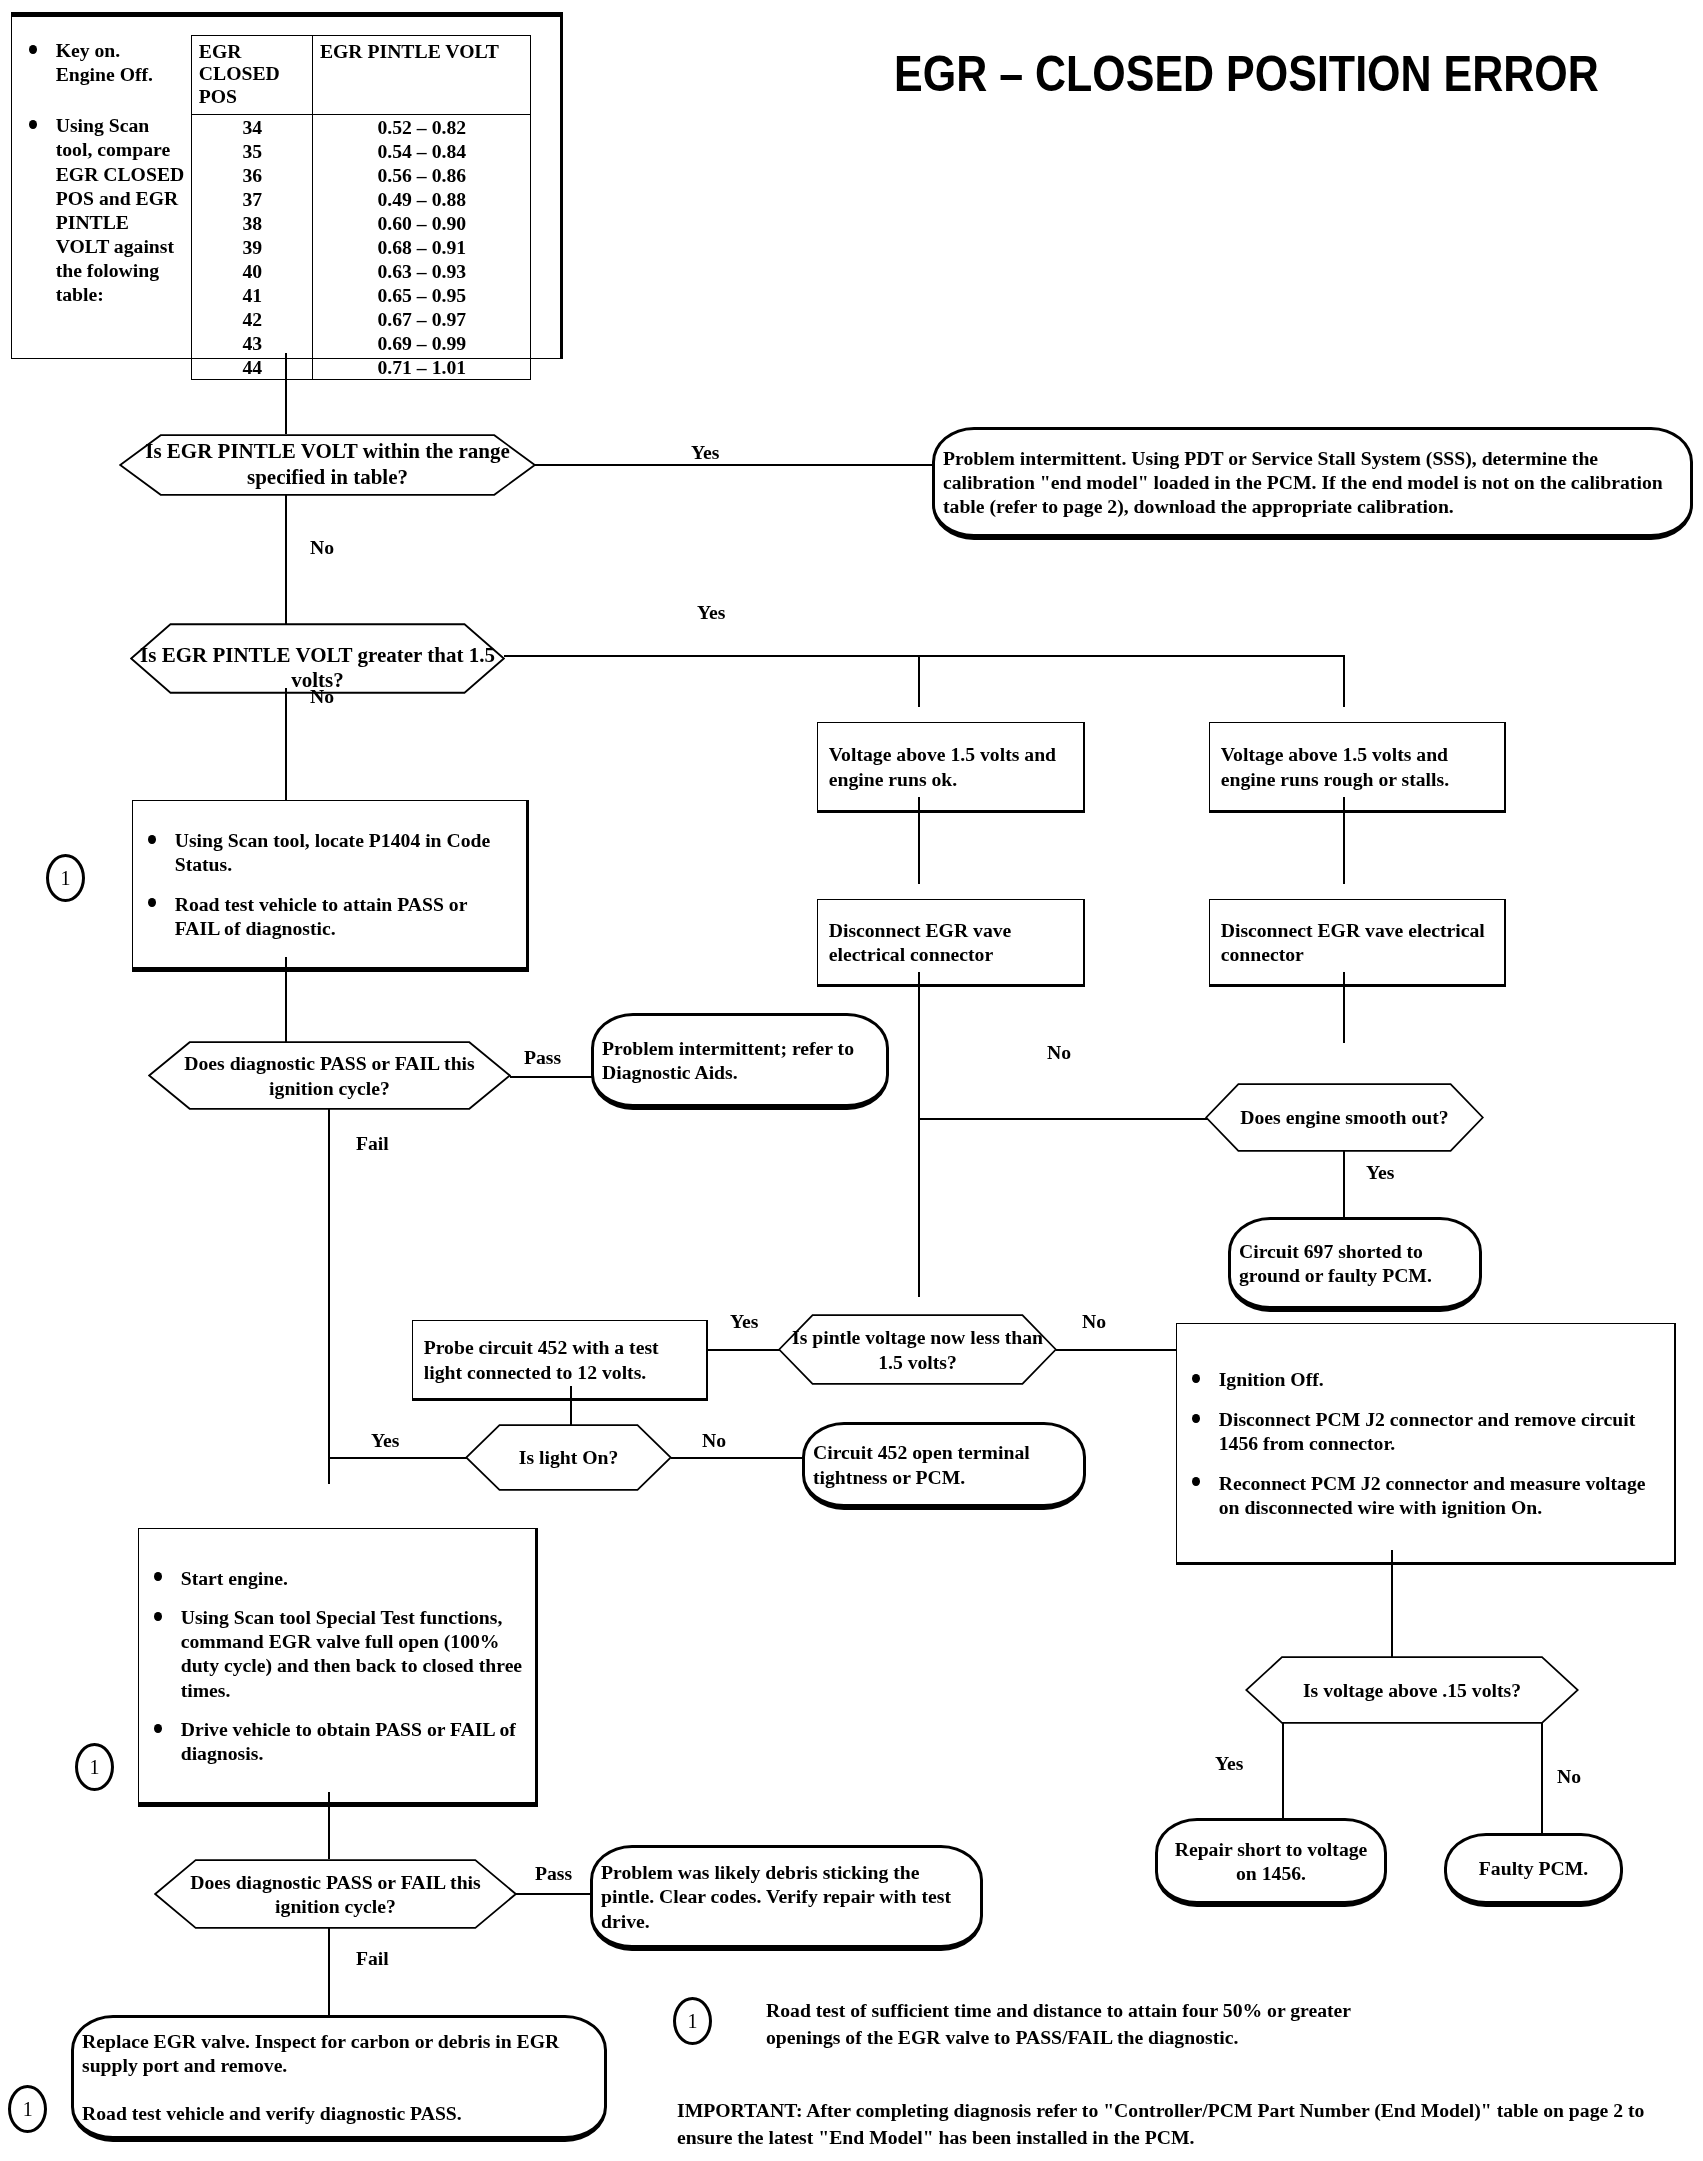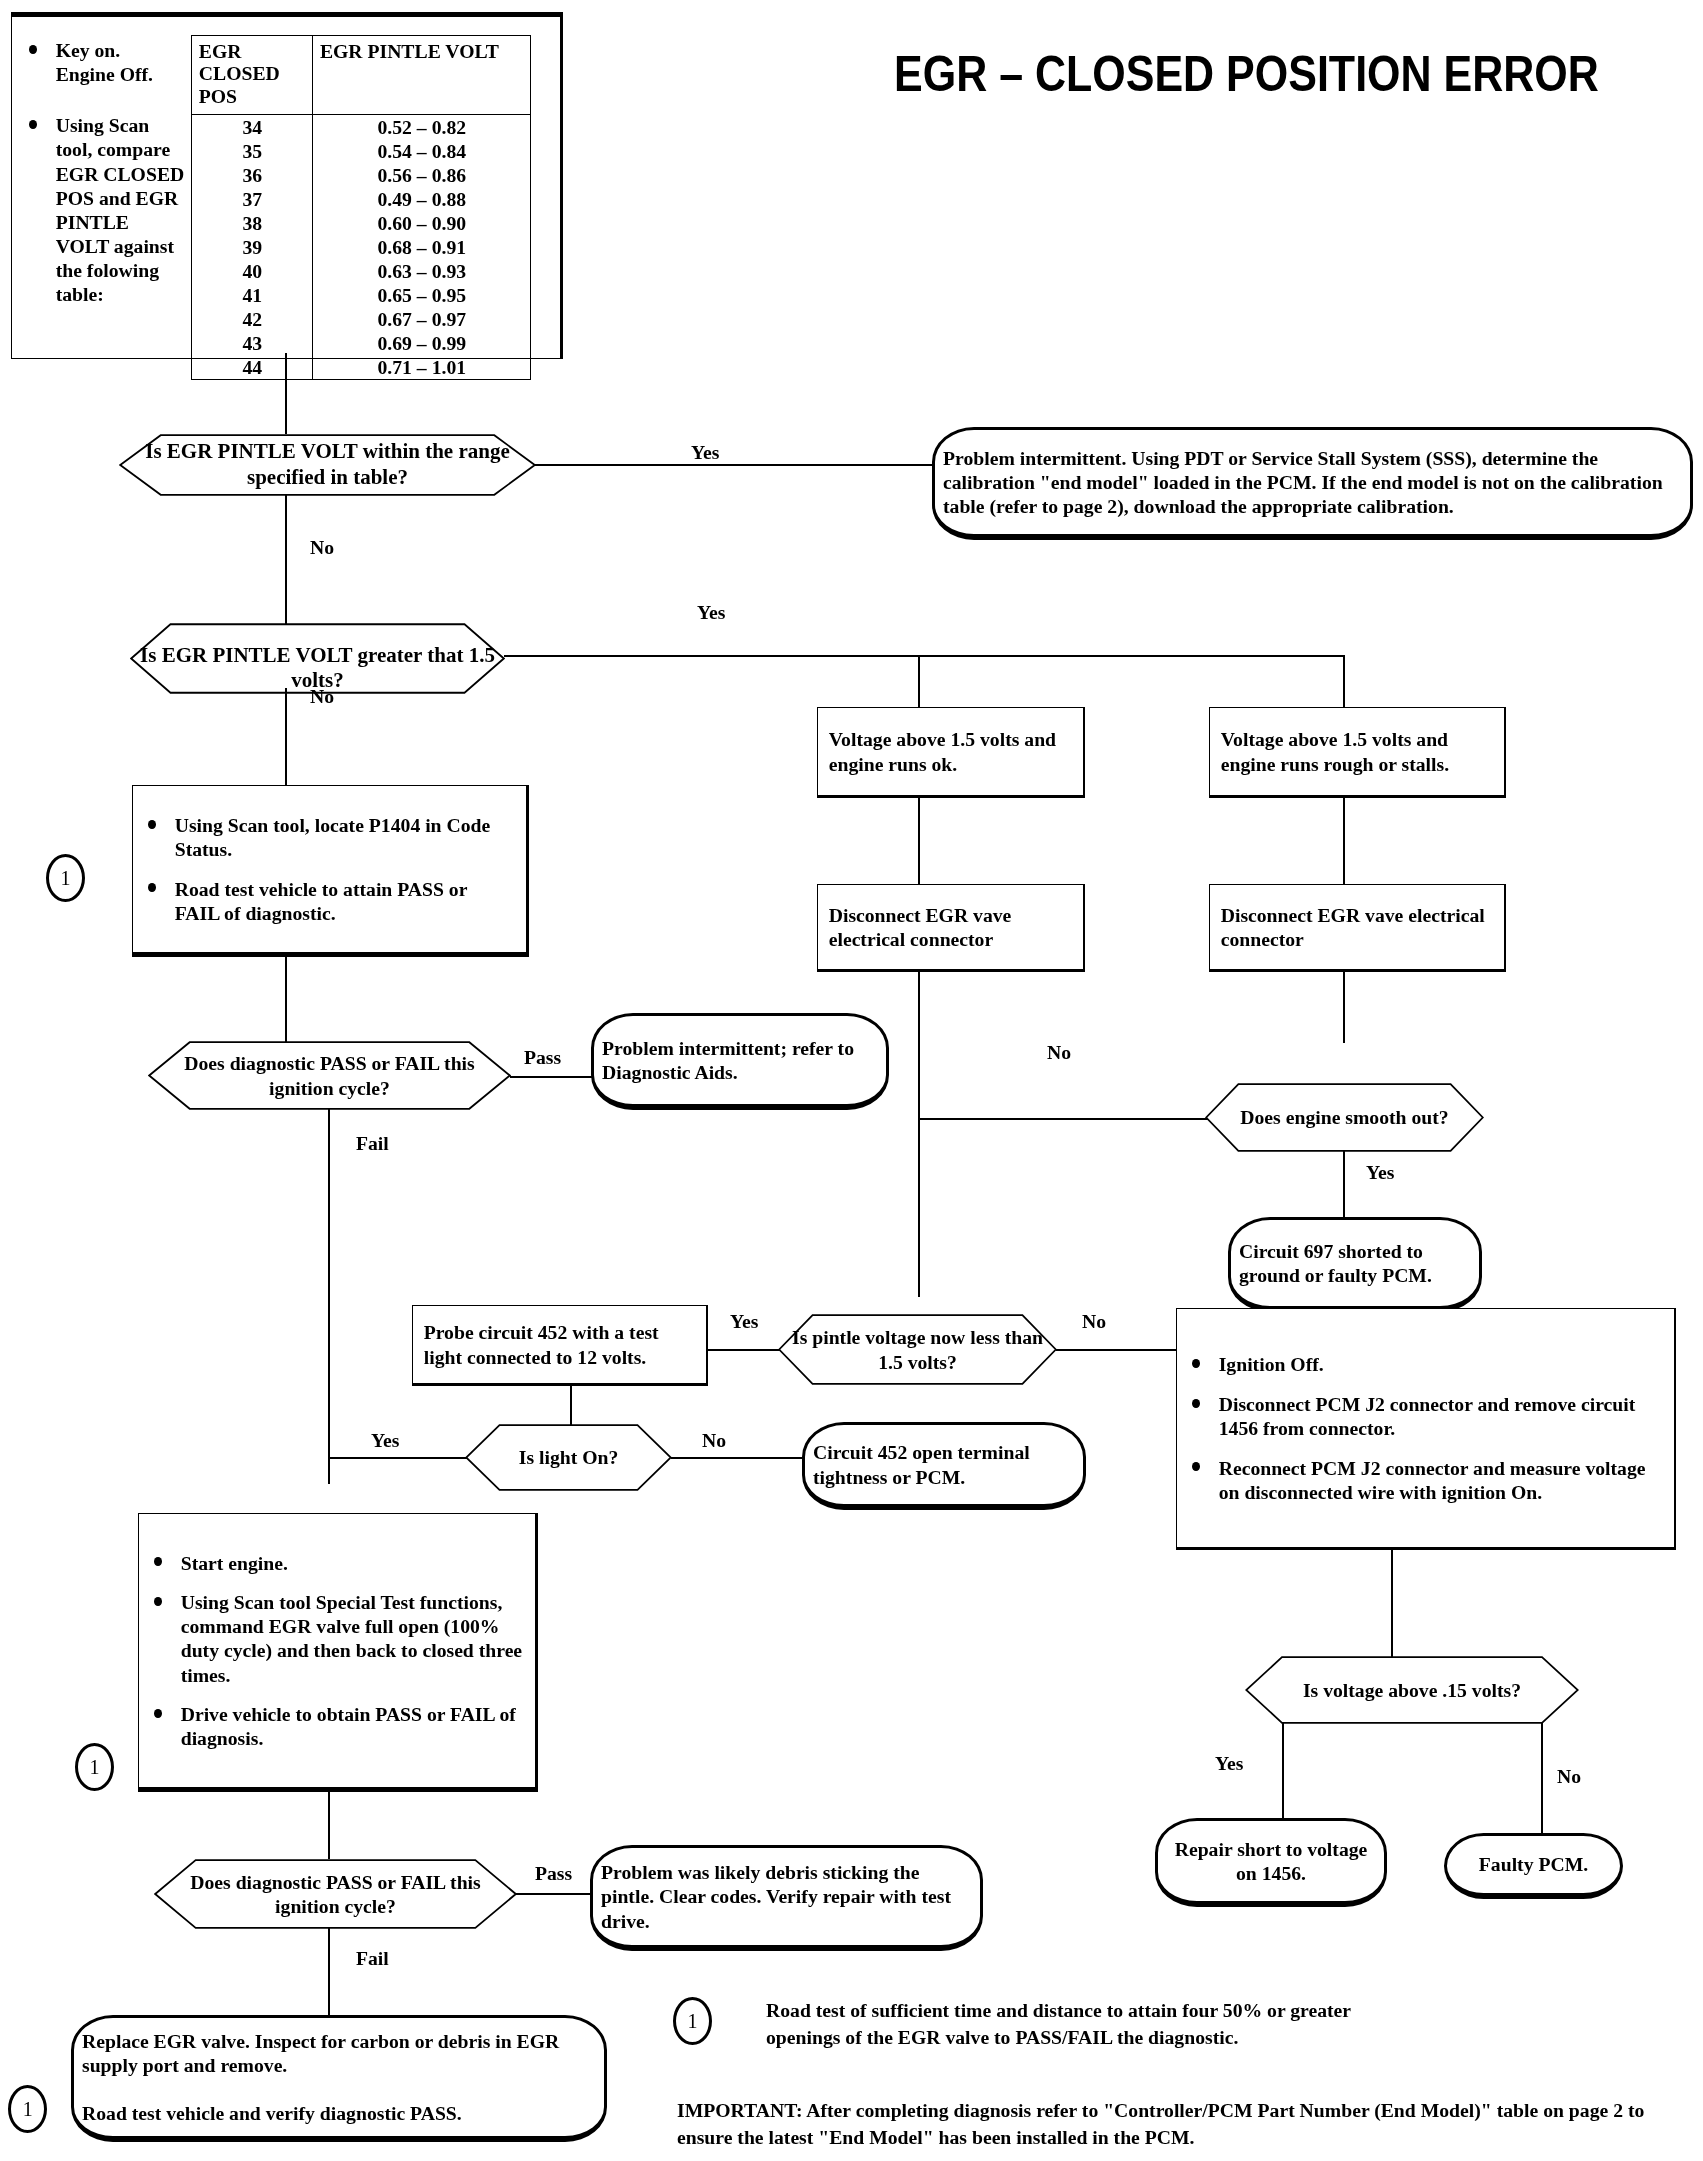--- a/index.html
+++ b/index.html
@@ -6,21 +6,21 @@
   body{font-family:"Liberation Serif", serif;color:#000;}
   #page{position:relative;width:1704px;height:2161px;background:#fff;overflow:hidden;}
 
   
   .ln-v{position:absolute;background:#000;width:1.8px;}
   .ln-h{position:absolute;background:#000;height:1.8px;}
 
   
   .proc{position:absolute;box-sizing:border-box;background:#fff;
         border:1.8px solid #000;border-bottom-width:5.4px;border-right-width:3px;
-        display:flex;align-items:center;}
+        display:flex;align-items:center;margin-top:15px;}
   .proc .inner{width:100%;padding:0 10.7px;}
 
   
   .proc.thin{border-bottom-width:3.6px;border-right-width:2.4px;}
 
   
   .term{position:absolute;box-sizing:border-box;background:#fff;
         border:3px solid #000;border-radius:42px/35px;
         border-bottom-width:6.6px;
         display:flex;align-items:center;justify-content:flex-start;}
@@ -320,21 +320,21 @@
   </div>
   <div class="ln-v" style="left:1282px;top:1723px;height:95px;"></div>
   <div class="lbl" style="left:1215px;top:1752px;">Yes</div>
   <div class="ln-v" style="left:1541px;top:1723px;height:110px;"></div>
   <div class="lbl" style="left:1557px;top:1765px;">No</div>
 
   <div class="term" style="left:1155px;top:1818px;width:232px;height:89px;">
     <div class="inner t s31" style="text-align:center;">Repair short to voltage on 1456.</div>
   </div>
 
-  <div class="term" style="left:1444px;top:1833px;width:179px;height:66px;">
+  <div class="term" style="left:1444px;top:1833px;width:179px;height:74px;">
     <div class="inner t s31" style="text-align:center;">Faulty PCM.</div>
   </div>
 
   <div class="circ" style="left:8.3px;top:2085px;">1</div>
   <div class="term" style="left:71px;top:2015px;width:536px;height:127px;">
     <div class="inner t s31" style="white-space:pre-line;">Replace EGR valve. Inspect for carbon or debris in EGR supply port and remove.
 
 Road test vehicle and verify diagnostic PASS.</div>
   </div>
 

